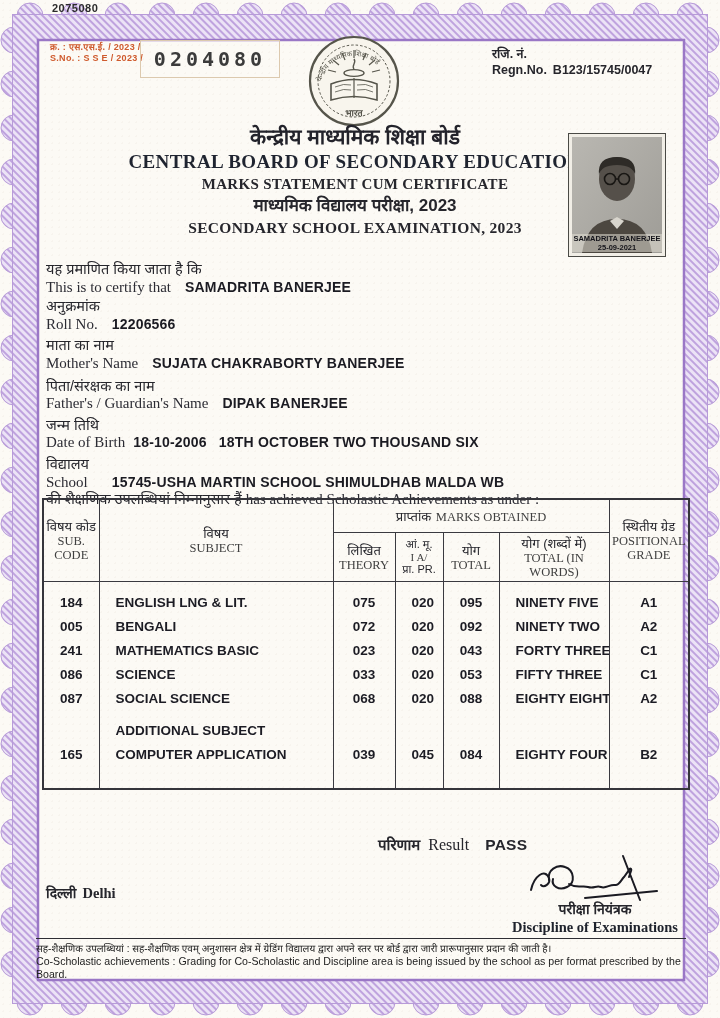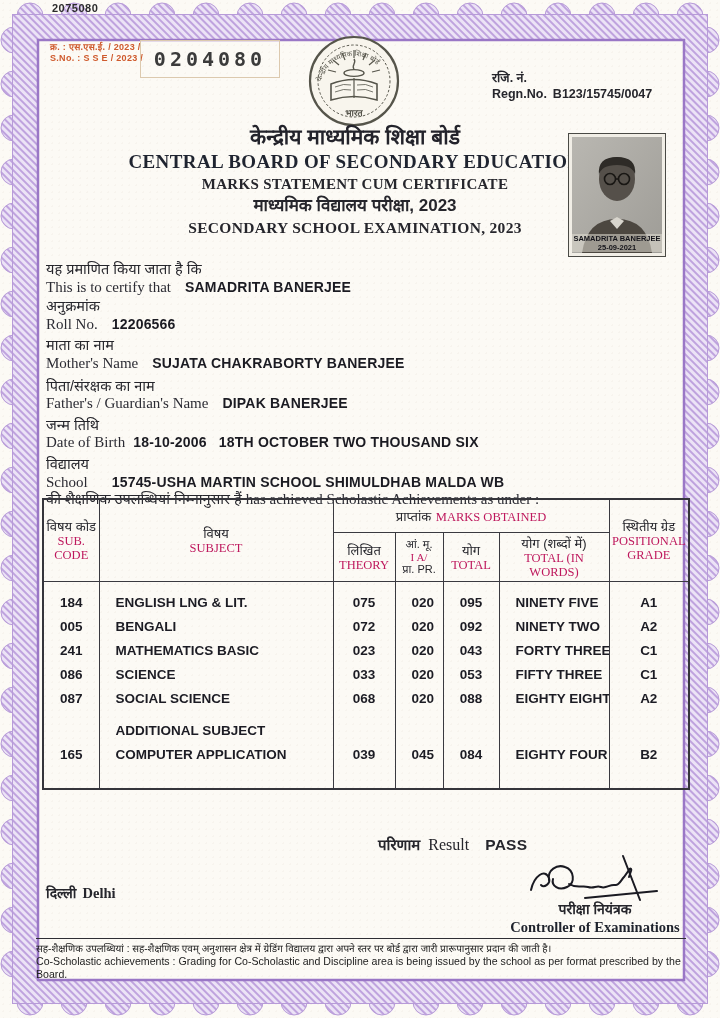--- a/index.html
+++ b/index.html
@@ -5,21 +5,21 @@
   html,body{margin:0;padding:0;}
   body{width:720px;height:1018px;position:relative;background:#ffffff;
        font-family:"Liberation Sans",sans-serif;color:#26262c;overflow:hidden;}
   .page{position:absolute;inset:0;background:#fcfaf5;}
   .paper-tex{position:absolute;inset:0;background-image:radial-gradient(rgba(120,90,60,0.035) 1px,transparent 1px);background-size:7px 7px;pointer-events:none;}
   .border-svg{position:absolute;left:0;top:0;}
 
   .abs{position:absolute;}
   .hi{font-family:"Liberation Sans",sans-serif;}
   .ser{font-family:"Liberation Serif",serif;}
-  .b{font-weight:bold;margin-top:24px;}
+  .b{font-weight:bold;}
 
   .print-no{left:52px;top:2px;font-size:11px;font-weight:bold;letter-spacing:.5px;color:#2b2b2b;}
   .stamp{left:50px;top:42px;font-size:9px;line-height:11px;font-weight:bold;color:#cf5a2d;letter-spacing:.3px;filter:blur(.2px);}
   .serial-box{left:140px;top:40px;width:138px;height:36px;border:1.5px solid #dcc9ae;display:flex;align-items:center;justify-content:center;}
   .serial-box span{font-family:"DejaVu Sans Mono","Liberation Mono",monospace;font-size:20px;font-weight:600;letter-spacing:4px;color:#3b3b3b;}
   .regn{left:492px;top:46px;font-size:12.5px;line-height:16px;}
   .regn .v{margin-left:6px;}
 
   .masthead{left:75px;top:124px;width:560px;text-align:center;}
   .masthead .l1{font-size:21px;font-weight:bold;line-height:26px;color:#23232b;}
@@ -38,21 +38,21 @@
   .bodytext .en{font-family:"Liberation Serif",serif;font-size:15px;color:#2b2b33;}
   .bodytext .val{font-weight:bold;font-size:14px;color:#1b1b22;margin-left:14px;letter-spacing:.2px;}
   .bodytext .val2{font-weight:bold;font-size:14px;color:#1b1b22;margin-left:12px;letter-spacing:.2px;}
   .mt2{margin-top:2px;} .mt4{margin-top:4px;} .mt6{margin-top:5px;}
 
   table.marks-table{position:absolute;left:42px;top:498px;width:646px;height:292px;border-collapse:collapse;table-layout:fixed;border:2px solid #35353b;}
   .marks-table th{border:1.4px solid #3a3a40;font-weight:normal;padding:1px 2px;vertical-align:middle;}
   .marks-table .hrow1 th{height:30px;}
   .marks-table .hrow2 th{height:46px;}
   .th-hi{font-size:13px;line-height:15px;display:block;text-align:center;}
-  .th-en{font-family:"Liberation Serif",serif;font-size:12.5px;line-height:14px;display:block;text-align:center;color:#be185d;}
+  .th-en{font-family:"Liberation Serif",serif;font-size:12.5px;line-height:14px;display:block;text-align:center;color:#404040;}
   .th-inline .th-hi,.th-inline .th-en{display:inline;}
   .th-sm{font-size:11px;line-height:12.5px;}
   .marks-table tbody td{border-left:1.4px solid #3a3a40;border-right:1.4px solid #3a3a40;border-top:none;border-bottom:none;
       font-weight:bold;font-size:13.5px;color:#1c1c24;padding:0 16px;vertical-align:top;line-height:24px;white-space:nowrap;overflow:hidden;}
   .marks-table tbody tr{height:24px;}
   .marks-table tbody tr.first td{padding-top:9px;}
   .marks-table tbody tr.add-label td{padding-top:8px;}
   .marks-table tbody tr.filler{height:auto;}
   td.c-code,td.c-theory,td.c-ia,td.c-total,td.c-grade{text-align:center;}
   td.c-subject,td.c-words{text-align:left;}
@@ -404,21 +404,21 @@
       <path d="M8,44 c3,-14 14,-22 18,-12 c2,6 -5,10 -8,7"></path>
       <path d="M26,34 c-2,-10 8,-16 16,-13 c9,3 11,16 2,20 c-8,4 -16,-1 -14,-8"></path>
       <path d="M46,38 c8,5 13,1 19,3 c6,2 8,-2 13,0 c5,2 9,-3 14,-2 c4,1 6,-5 9,-8 l5,-7 c1,-2 3,-2 2,1 l-2,6"></path>
       <path d="M100,10 l17,44"></path>
       <path d="M62,52 l72,-7"></path>
     </g>
   </svg>
 
   <div class="abs signatory">
     <div class="t-hi hi">परीक्षा नियंत्रक</div>
-    <div class="t-en">Controller of Examinations</div>
+    <div class="t-en">Discipline of Examinations</div>
   </div>
 
   <div class="abs issue">
     <div><span class="p-hi hi">दिल्ली</span><span class="p-en">Delhi</span></div>
   </div>
 
   <div class="abs foot-rule"></div>
   <div class="abs footer">
     <div class="f-hi hi">सह-शैक्षणिक उपलब्धियां : सह-शैक्षणिक एवम् अनुशासन क्षेत्र में ग्रेडिंग विद्यालय द्वारा अपने स्तर पर बोर्ड द्वारा जारी प्रारूपानुसार प्रदान की जाती है।</div>
     <div class="f-en">Co-Scholastic achievements : Grading for Co-Scholastic and Discipline area is being issued by the school as per format prescribed by the Board.</div>

